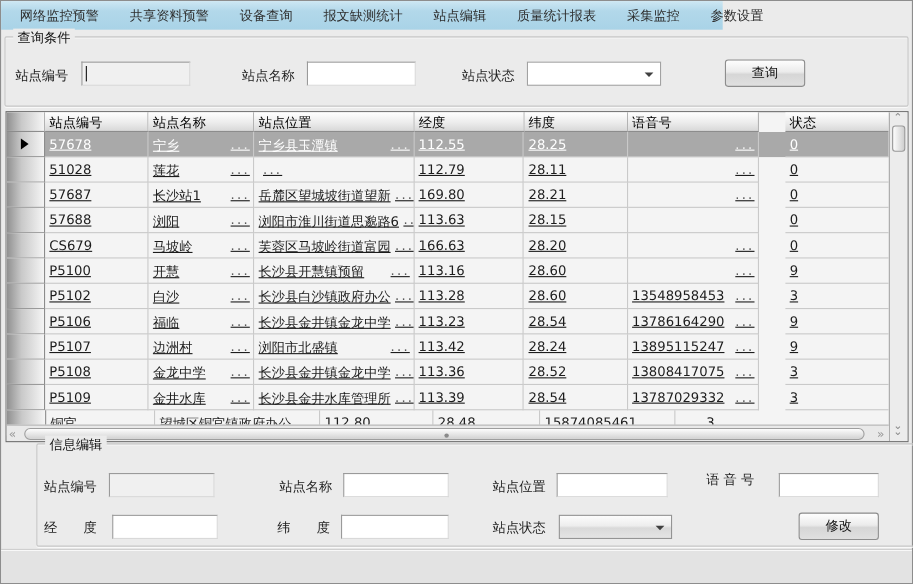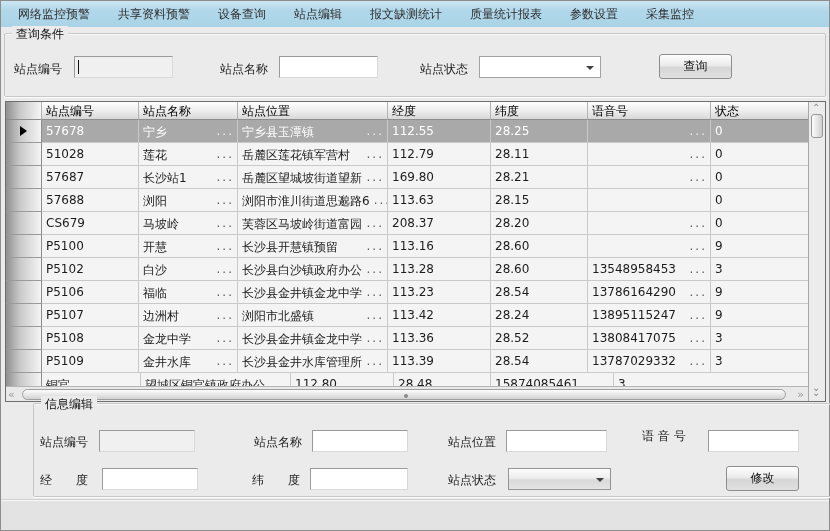--- a/index.html
+++ b/index.html
@@ -8,21 +8,21 @@
     font-family: "DejaVu Sans", "Liberation Sans", sans-serif;
     font-size: 12px;
     color: #1c1c1c;
     background: #ebebeb;
     position: relative;
     overflow: hidden;
     box-shadow: inset 0 0 0 1px #8d8d8d;
   }
   
   .menubar {
-    position: absolute; left: 1px; top: 1px; width: 828px; height: 26px;
+    position: absolute; left: 1px; top: 1px; width: 656px; height: 26px;
     background: linear-gradient(180deg, #cde7f3 0%, #b2d8ea 35%, #a9d3e7 100%);
     display: flex; align-items: center;
   }
   .menu-item {
     padding: 0 14px; height: 100%; display: flex; align-items: center;
     color: #2e2e2e; cursor: default; white-space: nowrap;
   }
   .menu-item:first-child { margin-left: 3px; }
   
   .groupbox {
@@ -71,34 +71,34 @@
   .grid-inner { position: absolute; left: 0; top: 0; right: 17px; bottom: 0; overflow: hidden; }
   .grid-header { display: flex; height: 18px; }
   .hcell {
     background: linear-gradient(180deg, #ffffff 0%, #ececec 55%, #d8d8d8 100%);
     border-right: 1px solid #b3b3b3; border-bottom: 1px solid #8c8c8c;
     padding: 1px 0 0 4px; color: #000; white-space: nowrap; overflow: hidden;
   }
   .hcell.sel, .rowsel {
     background: linear-gradient(90deg, #8f8f8f 0%, #c9c9c9 40%, #f5f5f5 100%);
   }
-  .grid-row { display: flex; height: 23px; background: #f4f4f4; }
+  .grid-row { display: flex; height: 23px; background: #f4f4f4; text-decoration: underline; }
   .grid-row.selected { background: #a9a9a9; color: #ffffff; }
   .grid-row.selected .dots { color: #eeeeee; }
   .cell {
     border-right: 1px solid #c9c9c9; border-bottom: 1px solid #c9c9c9;
     padding: 4px 3px 0 4px; white-space: nowrap; overflow: hidden;
     display: flex; justify-content: space-between; align-items: flex-start;
   }
   .rowsel { border-right: 1px solid #8c8c8c; border-bottom: 1px solid #9a9a9a;
     display: flex; align-items: center; justify-content: center; }
   .dots { color: #5a5a5a; letter-spacing: 2px; margin-left: 4px; }
   .tri { width: 0; height: 0; border-top: 5px solid transparent; border-bottom: 5px solid transparent; border-left: 7px solid #000; }
   .c0 { width: 36px; } .c1 { width: 97px; } .c2 { width: 99px; } .c3 { width: 150px; }
-  .c4 { width: 103px; } .c5 { width: 97px; } .c6 { width: 123px; } .c7 { width: 97px; border-right: none; }
+  .c4 { width: 103px; } .c5 { width: 97px; } .c6 { width: 123px; } .c7 { width: 97px; border-right: none; margin-left: 24px; }
   
   .vscroll {
     position: absolute; right: 0; top: 0; width: 17px; bottom: 0;
     background: #ececec; border-left: 1px solid #a8a8a8;
   }
   .vthumb {
     position: absolute; left: 2px; top: 12px; width: 12px; height: 24px;
     background: linear-gradient(90deg, #fdfdfd, #cfcfcf);
     border: 1px solid #979797; border-radius: 3px;
   }
@@ -120,25 +120,25 @@
   .footer { position: absolute; left: 1px; right: 1px; bottom: 1px; height: 31px;
     background: #e3e3e3; border-top: 1px solid #cfcfcf; box-shadow: inset 0 1px 0 #f8f8f8; }
 </style>
 </head>
 <body>
 
 <div class="menubar" id="menubar">
     <div class="menu-item">网络监控预警</div>
     <div class="menu-item">共享资料预警</div>
     <div class="menu-item">设备查询</div>
+    <div class="menu-item">报文缺测统计</div>
     <div class="menu-item">站点编辑</div>
-    <div class="menu-item">报文缺测统计</div>
     <div class="menu-item">质量统计报表</div>
+    <div class="menu-item">采集监控</div>
     <div class="menu-item">参数设置</div>
-    <div class="menu-item">采集监控</div>
   </div>
 
 <div class="groupbox" style="left:4px; top:33px; width:822px; height:64px;">
   <span class="group-title">查询条件</span>
   <span class="fld-label" style="left:9px; top:27px;">站点编号</span>
   <div class="textbox disabled" style="left:69px; top:22px; width:99px;">
       <div class="caret"></div>
     </div>
   <span class="fld-label" style="left:215px; top:27px;">站点名称</span>
   <div class="textbox" style="left:274px; top:22px; width:99px;"></div>
@@ -195,21 +195,20 @@
         <div class="grid-row">
           <div class="rowsel c0"></div>
           <div class="cell c1">
             <span>51028</span>
           </div>
           <div class="cell c2">
             <span>莲花</span>
             <span class="dots">...</span>
           </div>
           <div class="cell c3">
-            <span>岳麓区莲花镇军营村</span>
             <span class="dots">...</span>
           </div>
           <div class="cell c4">
             <span>112.79</span>
           </div>
           <div class="cell c5">
             <span>28.11</span>
           </div>
           <div class="cell c6">
             <span></span>
@@ -279,21 +278,21 @@
           </div>
           <div class="cell c2">
             <span>马坡岭</span>
             <span class="dots">...</span>
           </div>
           <div class="cell c3">
             <span>芙蓉区马坡岭街道富园</span>
             <span class="dots">...</span>
           </div>
           <div class="cell c4">
-            <span>208.37</span>
+            <span>166.63</span>
           </div>
           <div class="cell c5">
             <span>28.20</span>
           </div>
           <div class="cell c6">
             <span></span>
             <span class="dots">...</span>
           </div>
           <div class="cell c7">
             <span>0</span>

